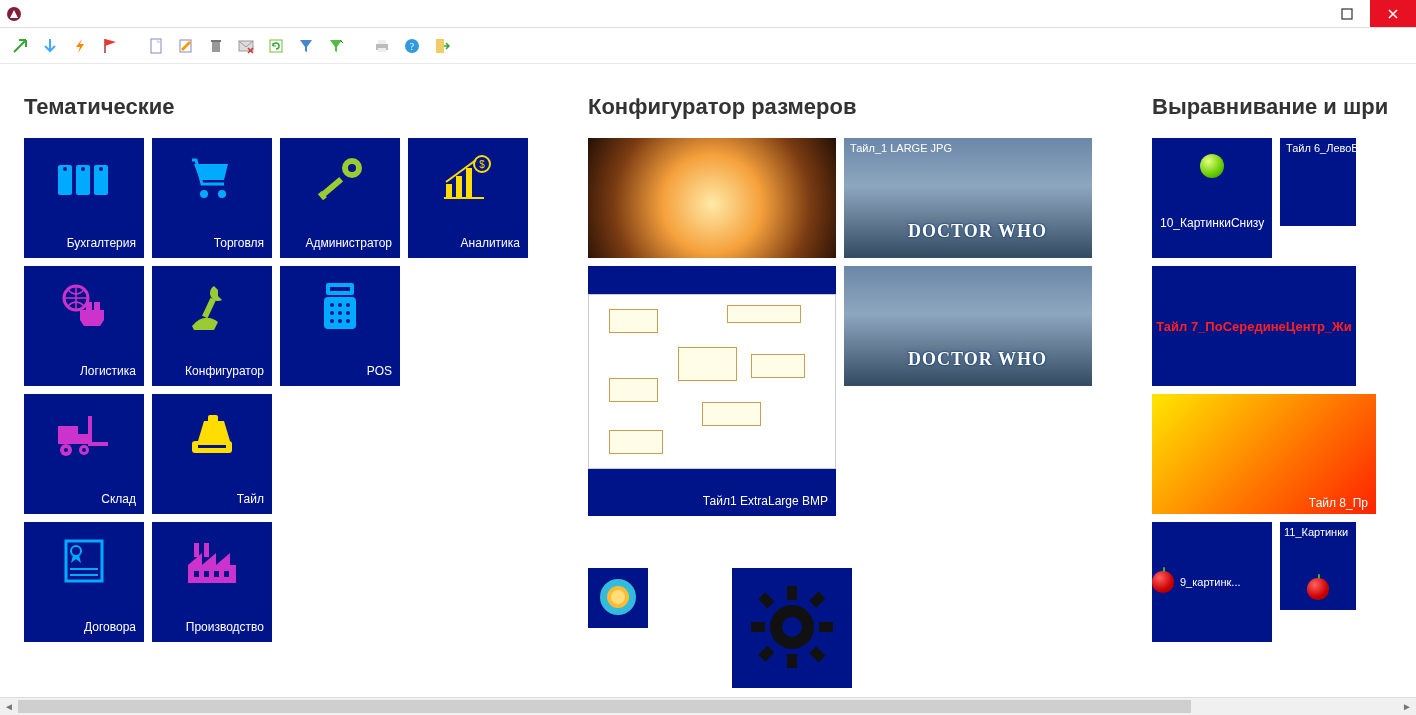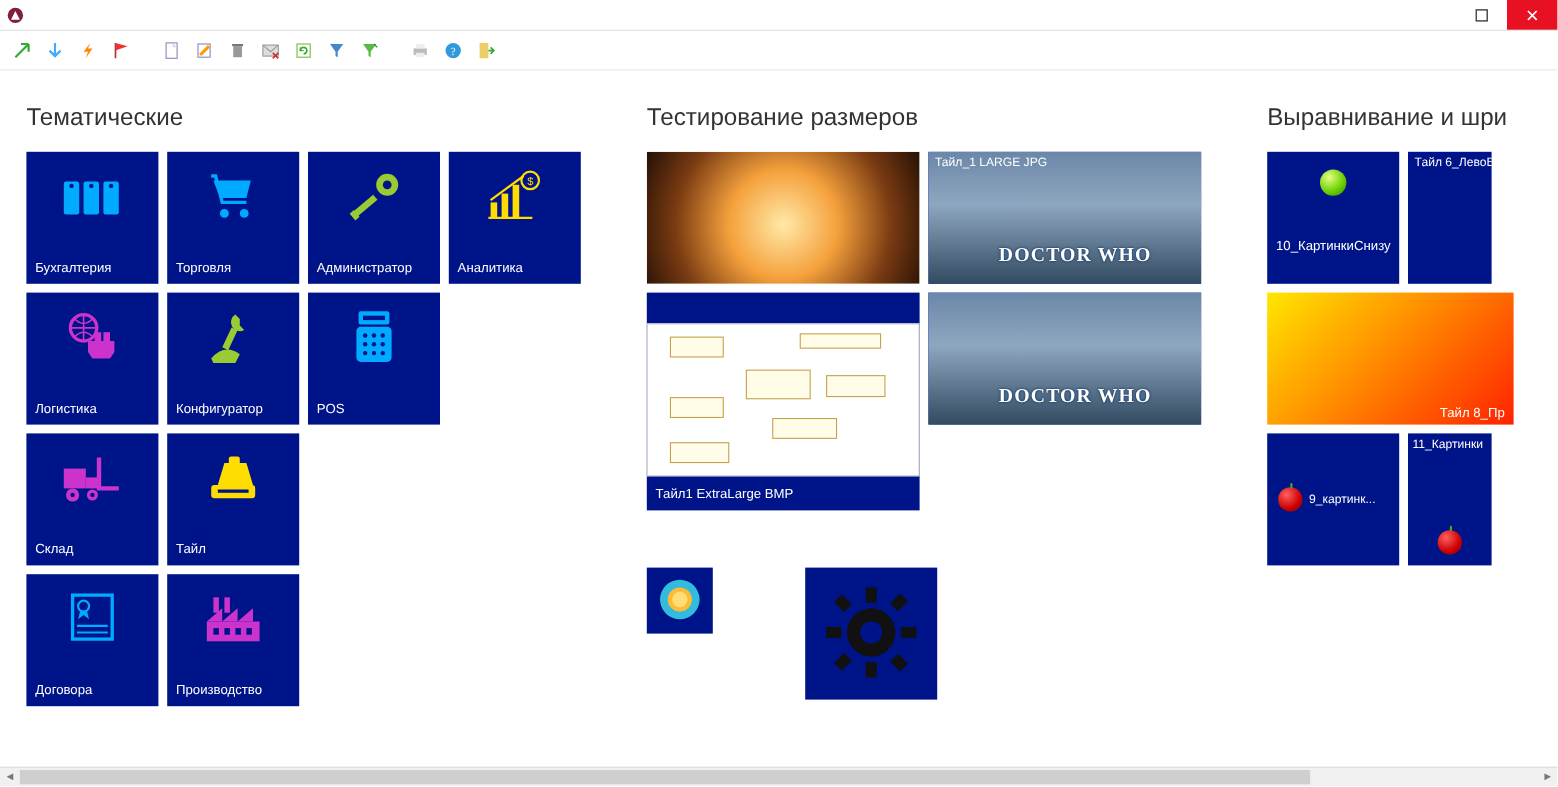--- a/index.html
+++ b/index.html
@@ -61,51 +61,51 @@
     display: flex;
     padding: 30px 24px 10px 24px;
     gap: 60px;
   }
   .group {
     display: inline-block;
     vertical-align: top;
   }
   .group-title {
     font-size: 22px;
-    font-weight: 400;
+    font-weight: 700;
     color: #333;
     margin-bottom: 18px;
     white-space: nowrap;
   }
   .tiles {
     display: flex;
     flex-direction: column;
     gap: 8px;
   }
   .tile-row { display:flex; gap:8px; }
   .tile {
     background: #001489;
     color: #fff;
     font-size: 12px;
     position: relative;
     overflow: hidden;
   }
   .wsmall { width: 120px; height: 120px; }
   .wlargepic { width: 248px; height: 120px; }
-  .wxlarge { width: 248px; height: 198px; }
+  .wxlarge { width: 248px; height: 250px; }
   .wsmall2 { width: 60px; height: 60px; }
   .tile .icon-holder {
     width:100%;
     height: 82px;
     display:flex; align-items:center; justify-content:center;
   }
   .tile .label {
     position:absolute; bottom:8px; left:8px; right:8px;
     font-size:12px;
-    text-align:left;
+    text-align:right;
     white-space: normal;
   }
   .tile .top-label {
     position:absolute; top:4px; left:6px;
     font-size:11px;
     color:#fff;
   }
   .doctor-who-text {
     position:absolute; bottom:16px; left:0; right:0;
     text-align:center;
@@ -142,21 +142,21 @@
   .lime {
     width:24px; height:24px; border-radius:50%; background: radial-gradient(circle at 35% 30%, #e6ff80, #66cc00 60%, #338800);
   }
   .apple {
     width:22px; height:22px; background: radial-gradient(circle at 35% 30%, #ff6060, #cc0000 60%, #800000);
     border-radius: 50% 50% 48% 48%;
     position:relative;
   }
   .apple::after { content:""; position:absolute; top:-4px; left:50%; width:2px; height:5px; background:#4a2; border-radius:1px;}
   .group3 .tile { width:120px; height:120px; }
-  .group3 .half { width:76px; height:120px; }
+  .group3 .half { width:76px; height:88px; }
   .scrollbar-bottom {
     height: 18px;
     background: #f0f0f0;
     border-top:1px solid #ddd;
     display:flex; align-items:center; justify-content:space-between;
   }
   .sb-arrow { width:18px; text-align:center; font-size:10px; color:#777; }
   .sb-track { flex:1; height:100%; position:relative; }
   .sb-thumb { position:absolute; left:0; width:85%; top:2px; bottom:2px; background:#cfcfcf; }
 </style>
@@ -429,21 +429,21 @@
                     <rect x="40" y="32" width="5" height="6" fill="#001489"></rect>
                   </svg>
                 </div>
           <div class="label">Производство</div>
         </div>
       </div>
     </div>
   </div>
 
   <div class="group">
-    <div class="group-title">Тестирование размеров</div>
+    <div class="group-title">Конфигуратор размеров</div>
     <div class="tiles">
       <div class="tile-row">
         <div class="tile wlargepic" style="padding:0">
           <div class="photo-gradient"></div>
         </div>
         <div class="tile wlargepic" style="padding:12px">
           <div class="people-row"></div>
           <div class="top-label">Тайл_1 LARGE JPG</div>
           <div class="doctor-who-text">DOCTOR WHO</div>
         </div>
@@ -504,27 +504,32 @@
           <div style="height:40px;display:flex;align-items:flex-end;justify-content:center;padding-top:18px">
                   <div class="lime"></div>
                 </div>
           <div class="label" style="bottom:28px">10_КартинкиСнизу</div>
         </div>
         <div class="tile half">
           <div class="top-label">Тайл 6_ЛевоВ</div>
         </div>
       </div>
       <div class="tile-row">
+        <div class="tile" style="width:204px;display:flex;align-items:center;justify-content:center">
+          <span class="red-bold">Тайл 7_ПоСерединеЦентр_Жи</span>
+        </div>
+      </div>
+      <div class="tile-row">
         <div class="tile gradient-tile" style="width:224px">
           <div class="label" style="text-align:right;bottom:4px;color:#fff">Тайл 8_Пр</div>
         </div>
       </div>
       <div class="tile-row">
         <div class="tile">
-          <div style="height:100%;display:flex;align-items:center;gap:6px;padding-left:10px">
+          <div style="height:100%;display:flex;align-items:center;gap:6px;">
             <div class="apple"></div>
             <span style="font-size:11px">9_картинк...</span>
           </div>
         </div>
         <div class="tile half">
           <div class="top-label" style="left:4px">11_Картинки</div>
           <div style="position:absolute;bottom:10px;left:50%;transform:translateX(-50%)">
                   <div class="apple"></div>
                 </div>
         </div>

